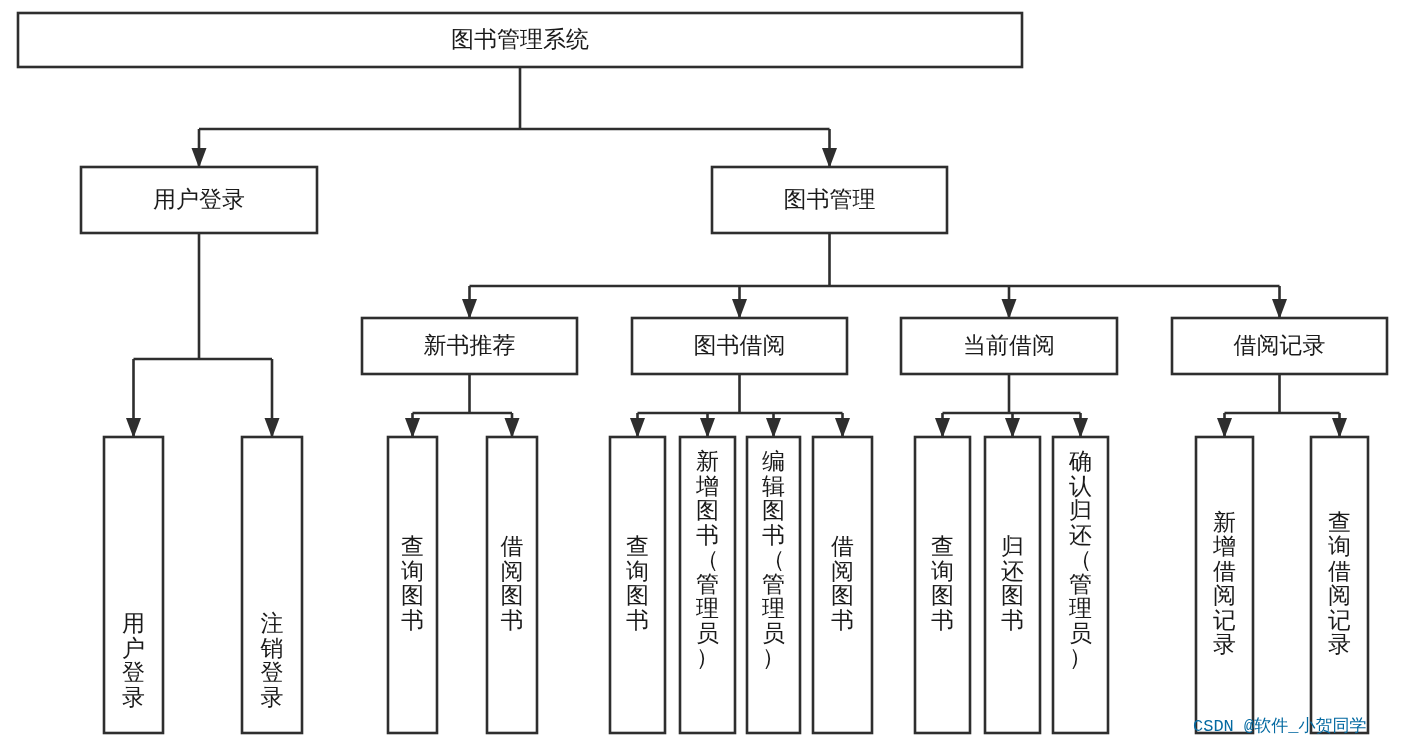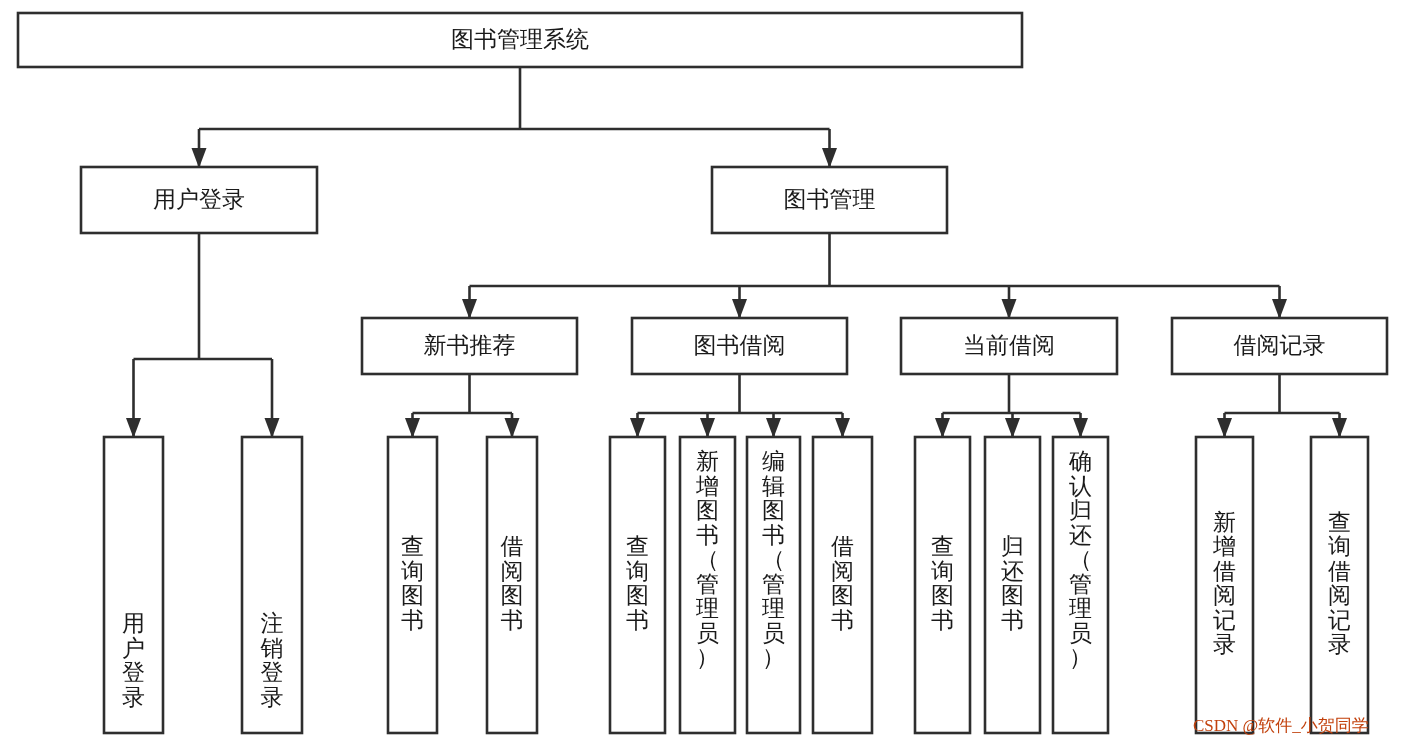--- a/index.html
+++ b/index.html
@@ -45,23 +45,23 @@
   }
   .node-label-h {
     font-family: "Liberation Sans", "DejaVu Sans", sans-serif;
     font-size: 23px;
     fill: #1a1a1a;
     text-anchor: middle;
     dominant-baseline: middle;
   }
   .watermark {
     position: absolute;
-    font-family: Liberation Serif, serif;
+    font-family: Liberation Mono, monospace;
     font-size: 17px;
-    color: #c2410c;
+    color: #0369a1;
     left: 1193px;
     top: 714px;
     white-space: nowrap;
     user-select: none;
   }
 </style>
 </head>
 <body>
 
 <div id="diagram-root">

